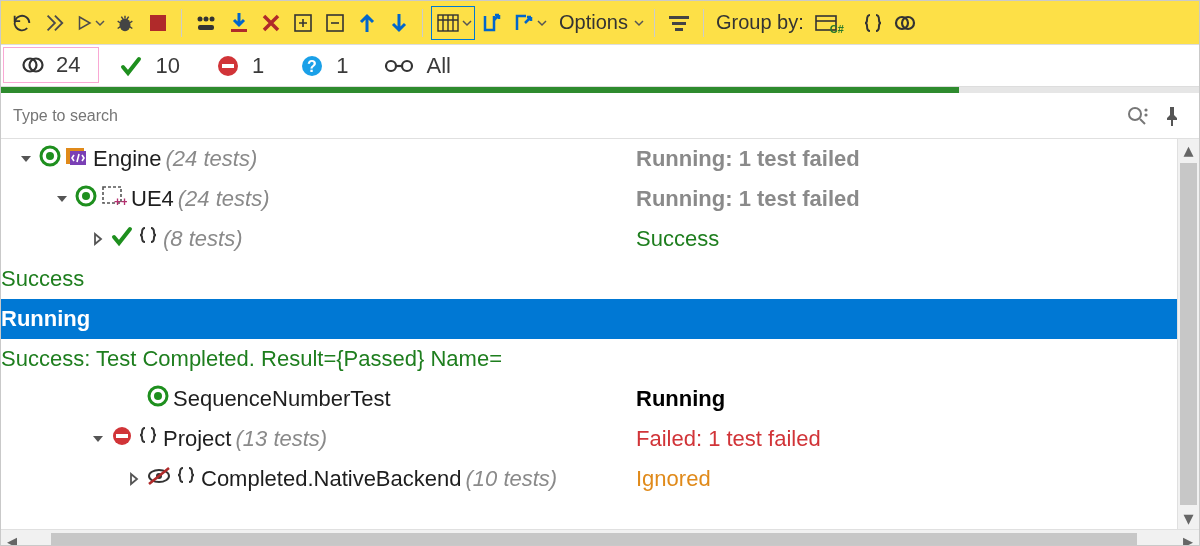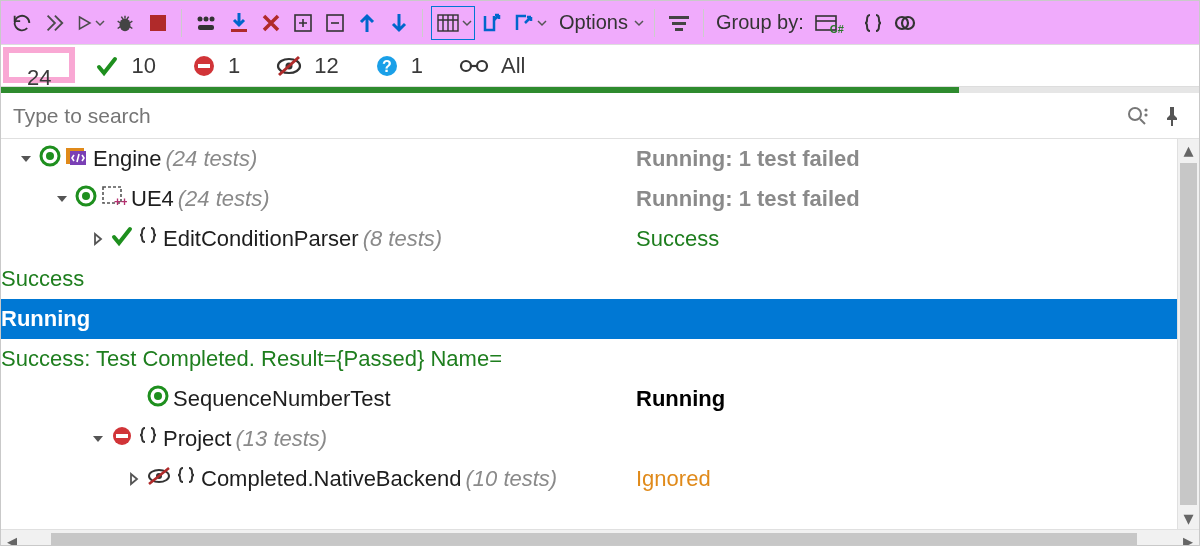--- a/index.html
+++ b/index.html
@@ -15,21 +15,21 @@
     border: 1px solid #c9c9c9;
   }
   
   .toolbar {
     display: flex;
     align-items: center;
     height: 44px;
     padding: 0 6px;
     gap: 2px;
     border-bottom: 1px solid #ddd;
-    background: #f0abfc;
+    background: #fde047;
   }
   .tbtn {
     display: inline-flex;
     align-items: center;
     justify-content: center;
     min-width: 30px;
     height: 34px;
     padding: 0 4px;
     color: #424242;
     cursor: pointer;
@@ -54,23 +54,22 @@
   }
   .ftab {
     display: inline-flex;
     align-items: center;
     gap: 12px;
     padding: 0 18px;
     cursor: pointer;
     color: #4a4a4a;
   }
   .ftab.selected {
-    border: 6px solid #f9a8d4;
+    border: 1px solid #f9a8d4;
     margin: 2px 2px 3px 2px;
-    flex-direction: column;
   }
   .fcount { color:#3a3a3a; }
   
   .progressbar {
     height: 6px;
     background: #e6e6e6;
     position: relative;
   }
   .progressbar .fill {
     position:absolute; left:0; top:0; bottom:0;
@@ -82,21 +81,21 @@
     align-items:center;
     height: 46px;
     border-bottom: 1px solid #e0e0e0;
     padding: 0 10px;
   }
   .searchrow input {
     flex:1;
     border:none;
     outline:none;
     font: inherit;
-    font-size: 21px;
+    font-size: 16px;
     color:#000000;
     background:transparent;
   }
   .rbtn {
     display:inline-flex; align-items:center; justify-content:center;
     width:34px; height:34px; cursor:pointer; color:#555;
   }
   
   .treewrap {
     position:relative;
@@ -310,28 +309,20 @@
     <span class="fcount">10</span>
   </div>
   <div class="ftab">
     <svg width="24" height="24" viewBox="0 0 24 24">
         <circle cx="12" cy="12" r="10" fill="#d13438"></circle>
         <rect x="6" y="10" width="12" height="4" fill="#fff"></rect>
       </svg>
     <span class="fcount">1</span>
   </div>
   <div class="ftab">
-    <svg width="26" height="22" viewBox="0 0 26 22">
-        <ellipse cx="13" cy="11" rx="11" ry="7" fill="none" stroke="#333" stroke-width="2.2"></ellipse>
-        <circle cx="13" cy="11" r="3.5" fill="#333"></circle>
-        <line x1="3" y1="20" x2="23" y2="2" stroke="#b02a2a" stroke-width="3"></line>
-      </svg>
-    <span class="fcount">12</span>
-  </div>
-  <div class="ftab">
     <svg width="24" height="24" viewBox="0 0 24 24">
         <circle cx="12" cy="12" r="10" fill="#1aa0e8"></circle>
         <text x="12" y="18" font-size="16" font-weight="bold" fill="#fff" text-anchor="middle">?</text>
       </svg>
     <span class="fcount">1</span>
   </div>
   <div class="ftab">
     <svg width="30" height="20" viewBox="0 0 30 20" fill="none" stroke="#333" stroke-width="2.2">
         <circle cx="7" cy="10" r="5"></circle>
         <circle cx="23" cy="10" r="5"></circle>
@@ -415,21 +406,20 @@
               <path d="M4 2l6 5-6 5z" fill="none" stroke="#555" stroke-width="1.8"></path>
             </svg>
           </span>
           <span><svg width="22" height="22" viewBox="0 0 22 22">
               <path d="M3 12l5 6L19 4" fill="none" stroke="#1e8f1e" stroke-width="4" stroke-linecap="round"></path>
             </svg></span>
           <span><svg width="22" height="22" viewBox="0 0 22 22" fill="none" stroke="#333" stroke-width="2">
               <path d="M8 3c-3 0-3 3.5-3 4.5s0 2.5-2 2.5c2 0 2 1.5 2 2.5s0 4.5 3 4.5"></path>
               <path d="M14 3c3 0 3 3.5 3 4.5s0 2.5 2 2.5c-2 0-2 1.5-2 2.5s0 4.5-3 4.5"></path>
             </svg></span>
-          <span>EditConditionParser</span>
           <span class="muted">(8 tests)</span>
         </div>
         <div class="status st-success">Success</div>
       </div>
       <div class="row">
         <div class="status st-success">Success</div>
       </div>
       <div class="row selected">
         <div class="status st-running-black">Running</div>
       </div>
@@ -460,20 +450,21 @@
               <circle cx="11" cy="11" r="9" fill="#d13438"></circle>
               <rect x="5" y="9" width="12" height="4" fill="#fff"></rect>
             </svg></span>
           <span><svg width="22" height="22" viewBox="0 0 22 22" fill="none" stroke="#333" stroke-width="2">
               <path d="M8 3c-3 0-3 3.5-3 4.5s0 2.5-2 2.5c2 0 2 1.5 2 2.5s0 4.5 3 4.5"></path>
               <path d="M14 3c3 0 3 3.5 3 4.5s0 2.5 2 2.5c-2 0-2 1.5-2 2.5s0 4.5-3 4.5"></path>
             </svg></span>
           <span>Project</span>
           <span class="muted">(13 tests)</span>
         </div>
+        <div class="status st-failed">Failed: 1 test failed</div>
       </div>
       <div class="row">
         <div class="cell-left">
           <span class="indent" style="width: 120px;"></span>
           <span class="expander">
             <svg width="14" height="14" viewBox="0 0 14 14">
               <path d="M4 2l6 5-6 5z" fill="none" stroke="#555" stroke-width="1.8"></path>
             </svg>
           </span>
           <span><svg width="24" height="20" viewBox="0 0 24 20">

